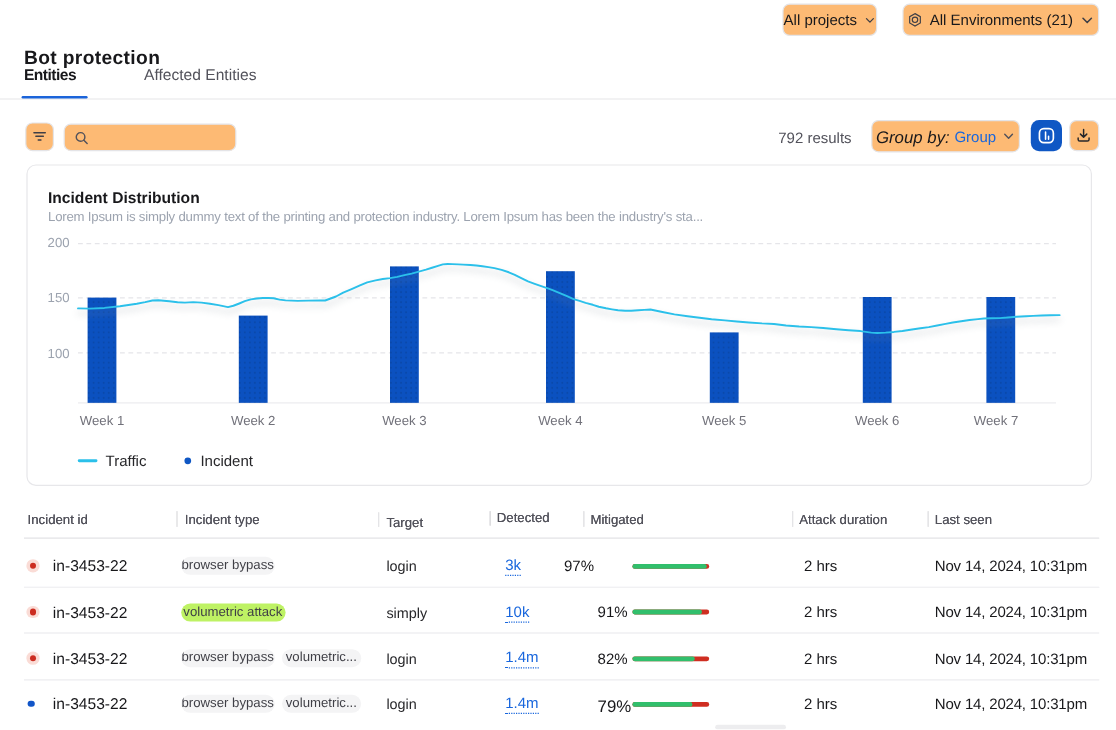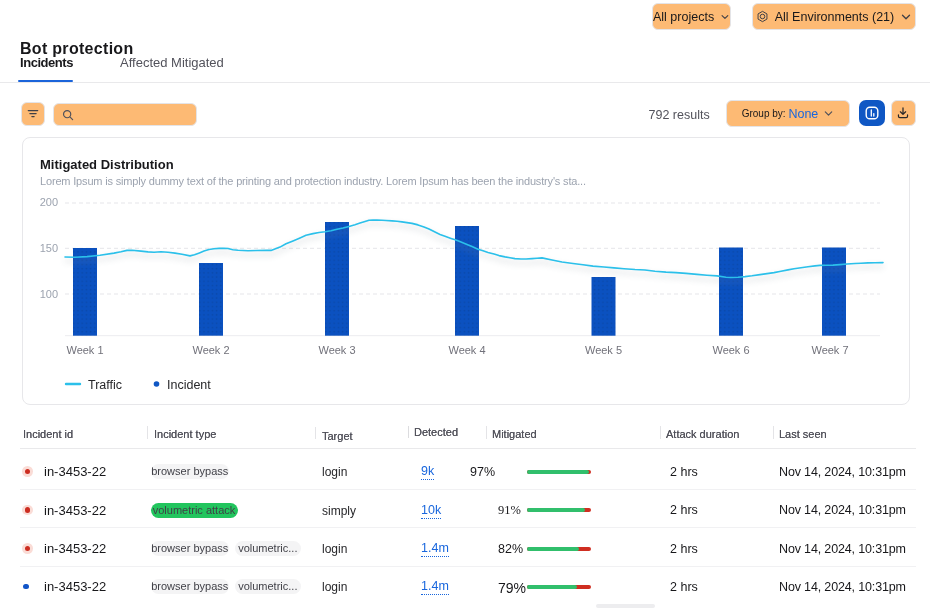--- a/index.html
+++ b/index.html
@@ -27,62 +27,62 @@
   <svg width="13" height="13" viewBox="0 0 24 24" style="margin-right:6px;">
     <path d="M12 2.5 L20.2 7.2 V16.8 L12 21.5 L3.8 16.8 V7.2 Z" fill="none" stroke="#3f3f46" stroke-width="1.8"></path>
     <circle cx="12" cy="12" r="4.2" fill="none" stroke="#3f3f46" stroke-width="1.8"></circle>
   </svg>
   <span style="font-size:12.5px;">All Environments (21)</span>
   <svg width="12" height="12" viewBox="0 0 12 12" style="margin-left:6px;">
       <path d="M2.5 4.2 L6 7.8 L9.5 4.2" fill="none" stroke="#3f3f46" stroke-width="1.3" stroke-linecap="round" stroke-linejoin="round"></path>
     </svg>
 </div>
 
-<div class="abs" style="left:20px; top:55px; font-size:13px; font-weight:700; color:#18181b; letter-spacing:-0.45px;">Incidents</div>
-<div class="abs" style="left:120px; top:55px; font-size:13px; color:#52525b;">Affected Mitigated</div>
+<div class="abs" style="left:20px; top:55px; font-size:13px; font-weight:700; color:#18181b; letter-spacing:-0.45px;">Entities</div>
+<div class="abs" style="left:120px; top:55px; font-size:13px; color:#52525b;">Affected Entities</div>
 <div class="abs" style="left:0; top:82px; width:930px; height:1px; background:#e9e9eb;"></div>
 <div class="abs" style="left:18px; top:79.5px; width:55px; height:2.5px; background:#1b64da; border-radius:2px;"></div>
 
 <div class="btn" style="left:21px; top:102px; width:24px; height:24px;">
   <svg width="14" height="14" viewBox="0 0 14 14">
     <path d="M2.3 3.6 H11.7 M3.9 6.6 H10.1 M5.9 9.6 H8.1" stroke="#3f3f46" stroke-width="1.3" stroke-linecap="round"></path>
   </svg>
 </div>
 <div class="btn" style="left:52.5px; top:103px; width:144px; height:23px; justify-content:flex-start; padding-left:8px;">
   <svg width="12" height="12" viewBox="0 0 14 14">
     <circle cx="6" cy="6" r="4.2" fill="none" stroke="#52525b" stroke-width="1.4"></circle>
     <path d="M9.2 9.2 L12.4 12.4" stroke="#52525b" stroke-width="1.4" stroke-linecap="round"></path>
   </svg>
 </div>
 
 <div class="abs gray" style="left:648.5px; top:108px; font-size:12.5px; white-space:nowrap;">792 results</div>
 
 <div class="btn" style="left:726px; top:100px; width:124px; height:27px;">
-  <span style="font-size:10px;">Group by:&nbsp;</span>
-  <span style="font-size:12.5px; color:#1866dd;">None</span>
+  <span style="font-size:14px;font-style:italic;">Group by:&nbsp;</span>
+  <span style="font-size:12.5px; color:#1866dd;">Group</span>
   <svg width="11" height="11" viewBox="0 0 12 12" style="margin-left:5px;">
       <path d="M2.5 4.2 L6 7.8 L9.5 4.2" fill="none" stroke="#52525b" stroke-width="1.3" stroke-linecap="round" stroke-linejoin="round"></path>
     </svg>
 </div>
 
 <div class="abs" style="left:859px; top:100px; width:26px; height:26px; background:#0f57c4; border-radius:7px; display:flex; align-items:center; justify-content:center;">
   <svg width="16" height="16" viewBox="0 0 16 16">
     <rect x="2.2" y="2.2" width="11.6" height="11.6" rx="3.6" fill="none" stroke="#fff" stroke-width="1.4"></rect>
     <path d="M7.3 5 V11 M9.8 8.6 V11" stroke="#fff" stroke-width="1.3" stroke-linecap="round"></path>
   </svg>
 </div>
 <div class="btn" style="left:890.5px; top:100px; width:25.5px; height:26px;">
   <svg width="14" height="14" viewBox="0 0 16 16">
     <path d="M8 2.2 V9.2 M5 6.6 L8 9.6 L11 6.6" fill="none" stroke="#27272a" stroke-width="1.4" stroke-linecap="round" stroke-linejoin="round"></path>
     <path d="M2.8 10.2 V11.6 Q2.8 13.2 4.4 13.2 H11.6 Q13.2 13.2 13.2 11.6 V10.2" fill="none" stroke="#27272a" stroke-width="1.4" stroke-linecap="round"></path>
   </svg>
 </div>
 
 <div class="abs" style="left:22px; top:137px; width:888px; height:268px; border:1px solid #e7e7ea; border-radius:8px; background:#fff;"></div>
-<div class="abs" style="left:40px; top:157px; font-size:13px; font-weight:700;">Mitigated Distribution</div>
+<div class="abs" style="left:40px; top:157px; font-size:13px; font-weight:700;">Incident Distribution</div>
 <div class="abs" style="left:40px; top:175px; font-size:11px; color:#9ca3af; letter-spacing:-0.17px;">Lorem Ipsum is simply dummy text of the printing and protection industry. Lorem Ipsum has been the industry's sta...</div>
 
 <svg class="abs" style="left:22px; top:137px;" width="888" height="268" viewBox="0 0 888 268">
   <defs>
     <pattern id="dots" width="4.2" height="4.2" patternUnits="userSpaceOnUse" patternTransform="rotate(0)">
       <rect width="4.2" height="4.2" fill="#0b51c0"></rect>
       <circle cx="1.4" cy="1.4" r="0.85" fill="#0a49ab"></circle>
     </pattern>
   </defs>
 
@@ -168,33 +168,33 @@
   <div class="abs" style="left:20px; top:30px; width:896px; height:1px; background:#e9e9eb;"></div>
 
   <div class="abs" style="left:20px; top:70.7px; width:896px; height:1px; background:#f1f1f3;"></div>
   <div class="abs" style="left:20px; top:109.3px; width:896px; height:1px; background:#f1f1f3;"></div>
   <div class="abs" style="left:20px; top:147.9px; width:896px; height:1px; background:#f1f1f3;"></div>
 <div class="abs" style="left:22.1px; top:48.1px; width:10.8px; height:10.8px; border-radius:50%; background:#fadcd6;"></div>
     <div class="abs" style="left:24.8px; top:50.8px; width:5.4px; height:5.4px; border-radius:50%; background:#cc2d21;"></div>
     <div class="abs" style="left:44px; top:46px; font-size:13px; color:#18181b;">in-3453-22</div>
     <div class="abs" style="left:150.5px; top:46px; width:78.5px; height:15px; line-height:15.5px; background:#f4f4f5; border-radius:8px; font-size:11px; color:#3f3f46; white-space:nowrap; text-align:center; overflow:hidden;">browser bypass</div>
     <div class="abs" style="left:322px; top:47px; font-size:12px; color:#27272a;">login</div>
-    <div class="abs" style="left:421px; top:46px; font-size:12.5px; color:#1866dd; border-bottom:1px dotted #1866dd; padding-bottom:1px;">9k</div>
+    <div class="abs" style="left:421px; top:46px; font-size:12.5px; color:#1866dd; border-bottom:1px dotted #1866dd; padding-bottom:1px;">3k</div>
     <div class="abs" style="left:470px; top:46.5px; font-size:12.5px; color:#18181b;">97%</div>
     <div class="abs" style="left:526.5px; top:51.5px; width:64px; height:4px; border-radius:2px; background:#cf2e21;"></div>
     <div class="abs" style="left:526.5px; top:51.5px; width:62.08px; height:4px; border-radius:2px; background:#31bf6c;"></div>
     <div class="abs" style="left:670px; top:46.5px; font-size:12.5px; color:#18181b;">2 hrs</div>
     <div class="abs" style="left:779px; top:46.5px; font-size:12.5px; color:#18181b; letter-spacing:-0.15px;">Nov 14, 2024, 10:31pm</div>
     <div class="abs" style="left:22.1px; top:86.6px; width:10.8px; height:10.8px; border-radius:50%; background:#fadcd6;"></div>
     <div class="abs" style="left:24.8px; top:89.3px; width:5.4px; height:5.4px; border-radius:50%; background:#cc2d21;"></div>
     <div class="abs" style="left:44px; top:84.5px; font-size:13px; color:#18181b;">in-3453-22</div>
-    <div class="abs" style="left:150.5px; top:84.5px; width:87px; height:15px; line-height:15.5px; background:#22c55e; border-radius:8px; font-size:11px; color:#3f3f46; white-space:nowrap; text-align:center; overflow:hidden;">volumetric attack</div>
+    <div class="abs" style="left:150.5px; top:84.5px; width:87px; height:15px; line-height:15.5px; background:#bef264; border-radius:8px; font-size:11px; color:#3f3f46; white-space:nowrap; text-align:center; overflow:hidden;">volumetric attack</div>
     <div class="abs" style="left:322px; top:85.5px; font-size:12px; color:#27272a;">simply</div>
     <div class="abs" style="left:421px; top:84.5px; font-size:12.5px; color:#1866dd; border-bottom:1px dotted #1866dd; padding-bottom:1px;">10k</div>
-    <div class="abs" style="left:498px; top:85px; font-size:12.5px; color:#18181b;font-family:Liberation Serif, serif;">91%</div>
+    <div class="abs" style="left:498px; top:85px; font-size:12.5px; color:#18181b;">91%</div>
     <div class="abs" style="left:526.5px; top:90px; width:64px; height:4px; border-radius:2px; background:#cf2e21;"></div>
     <div class="abs" style="left:526.5px; top:90px; width:58.24px; height:4px; border-radius:2px; background:#31bf6c;"></div>
     <div class="abs" style="left:670px; top:85px; font-size:12.5px; color:#18181b;">2 hrs</div>
     <div class="abs" style="left:779px; top:85px; font-size:12.5px; color:#18181b; letter-spacing:-0.15px;">Nov 14, 2024, 10:31pm</div>
     <div class="abs" style="left:22.1px; top:125.1px; width:10.8px; height:10.8px; border-radius:50%; background:#fadcd6;"></div>
     <div class="abs" style="left:24.8px; top:127.8px; width:5.4px; height:5.4px; border-radius:50%; background:#cc2d21;"></div>
     <div class="abs" style="left:44px; top:123px; font-size:13px; color:#18181b;">in-3453-22</div>
     <div class="abs" style="left:150.5px; top:123px; width:78.5px; height:15px; line-height:15.5px; background:#f4f4f5; border-radius:8px; font-size:11px; color:#3f3f46; white-space:nowrap; text-align:center; overflow:hidden;">browser bypass</div>
     <div class="abs" style="left:234.8px; top:123px; width:66px; height:15px; line-height:15.5px; background:#f4f4f5; border-radius:8px; font-size:11px; color:#3f3f46; white-space:nowrap; text-align:center; overflow:hidden;">volumetric...</div>
     <div class="abs" style="left:322px; top:124px; font-size:12px; color:#27272a;">login</div>

